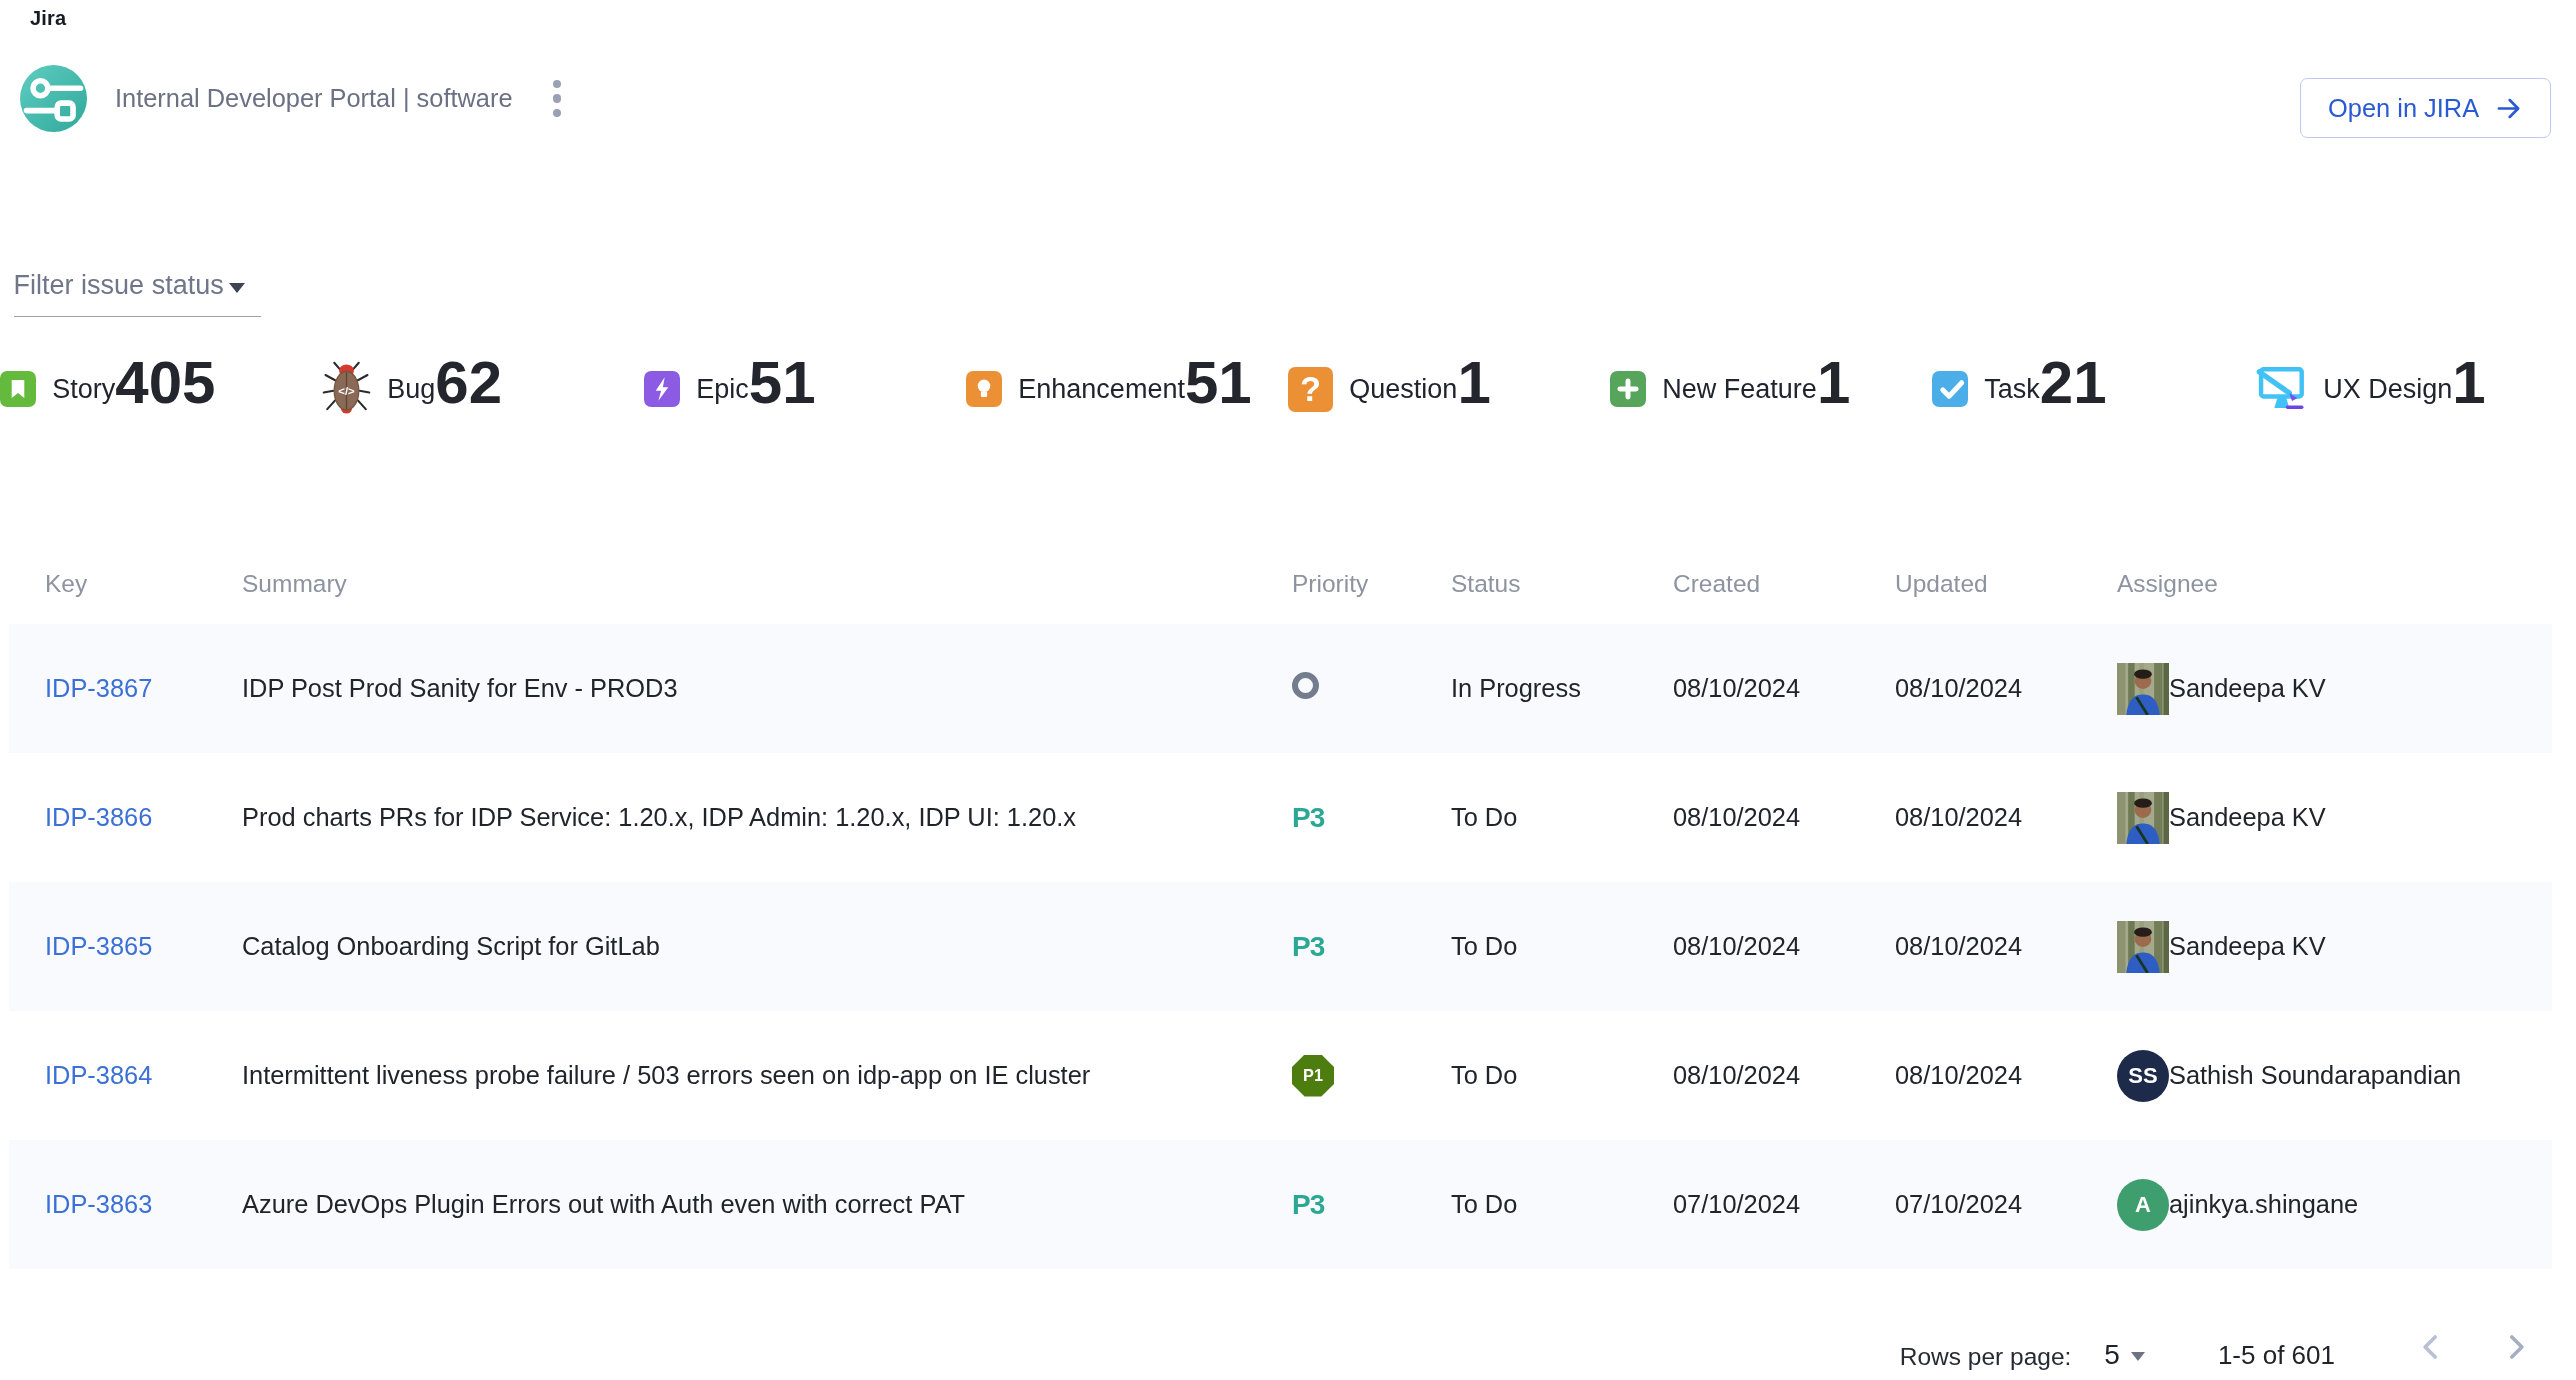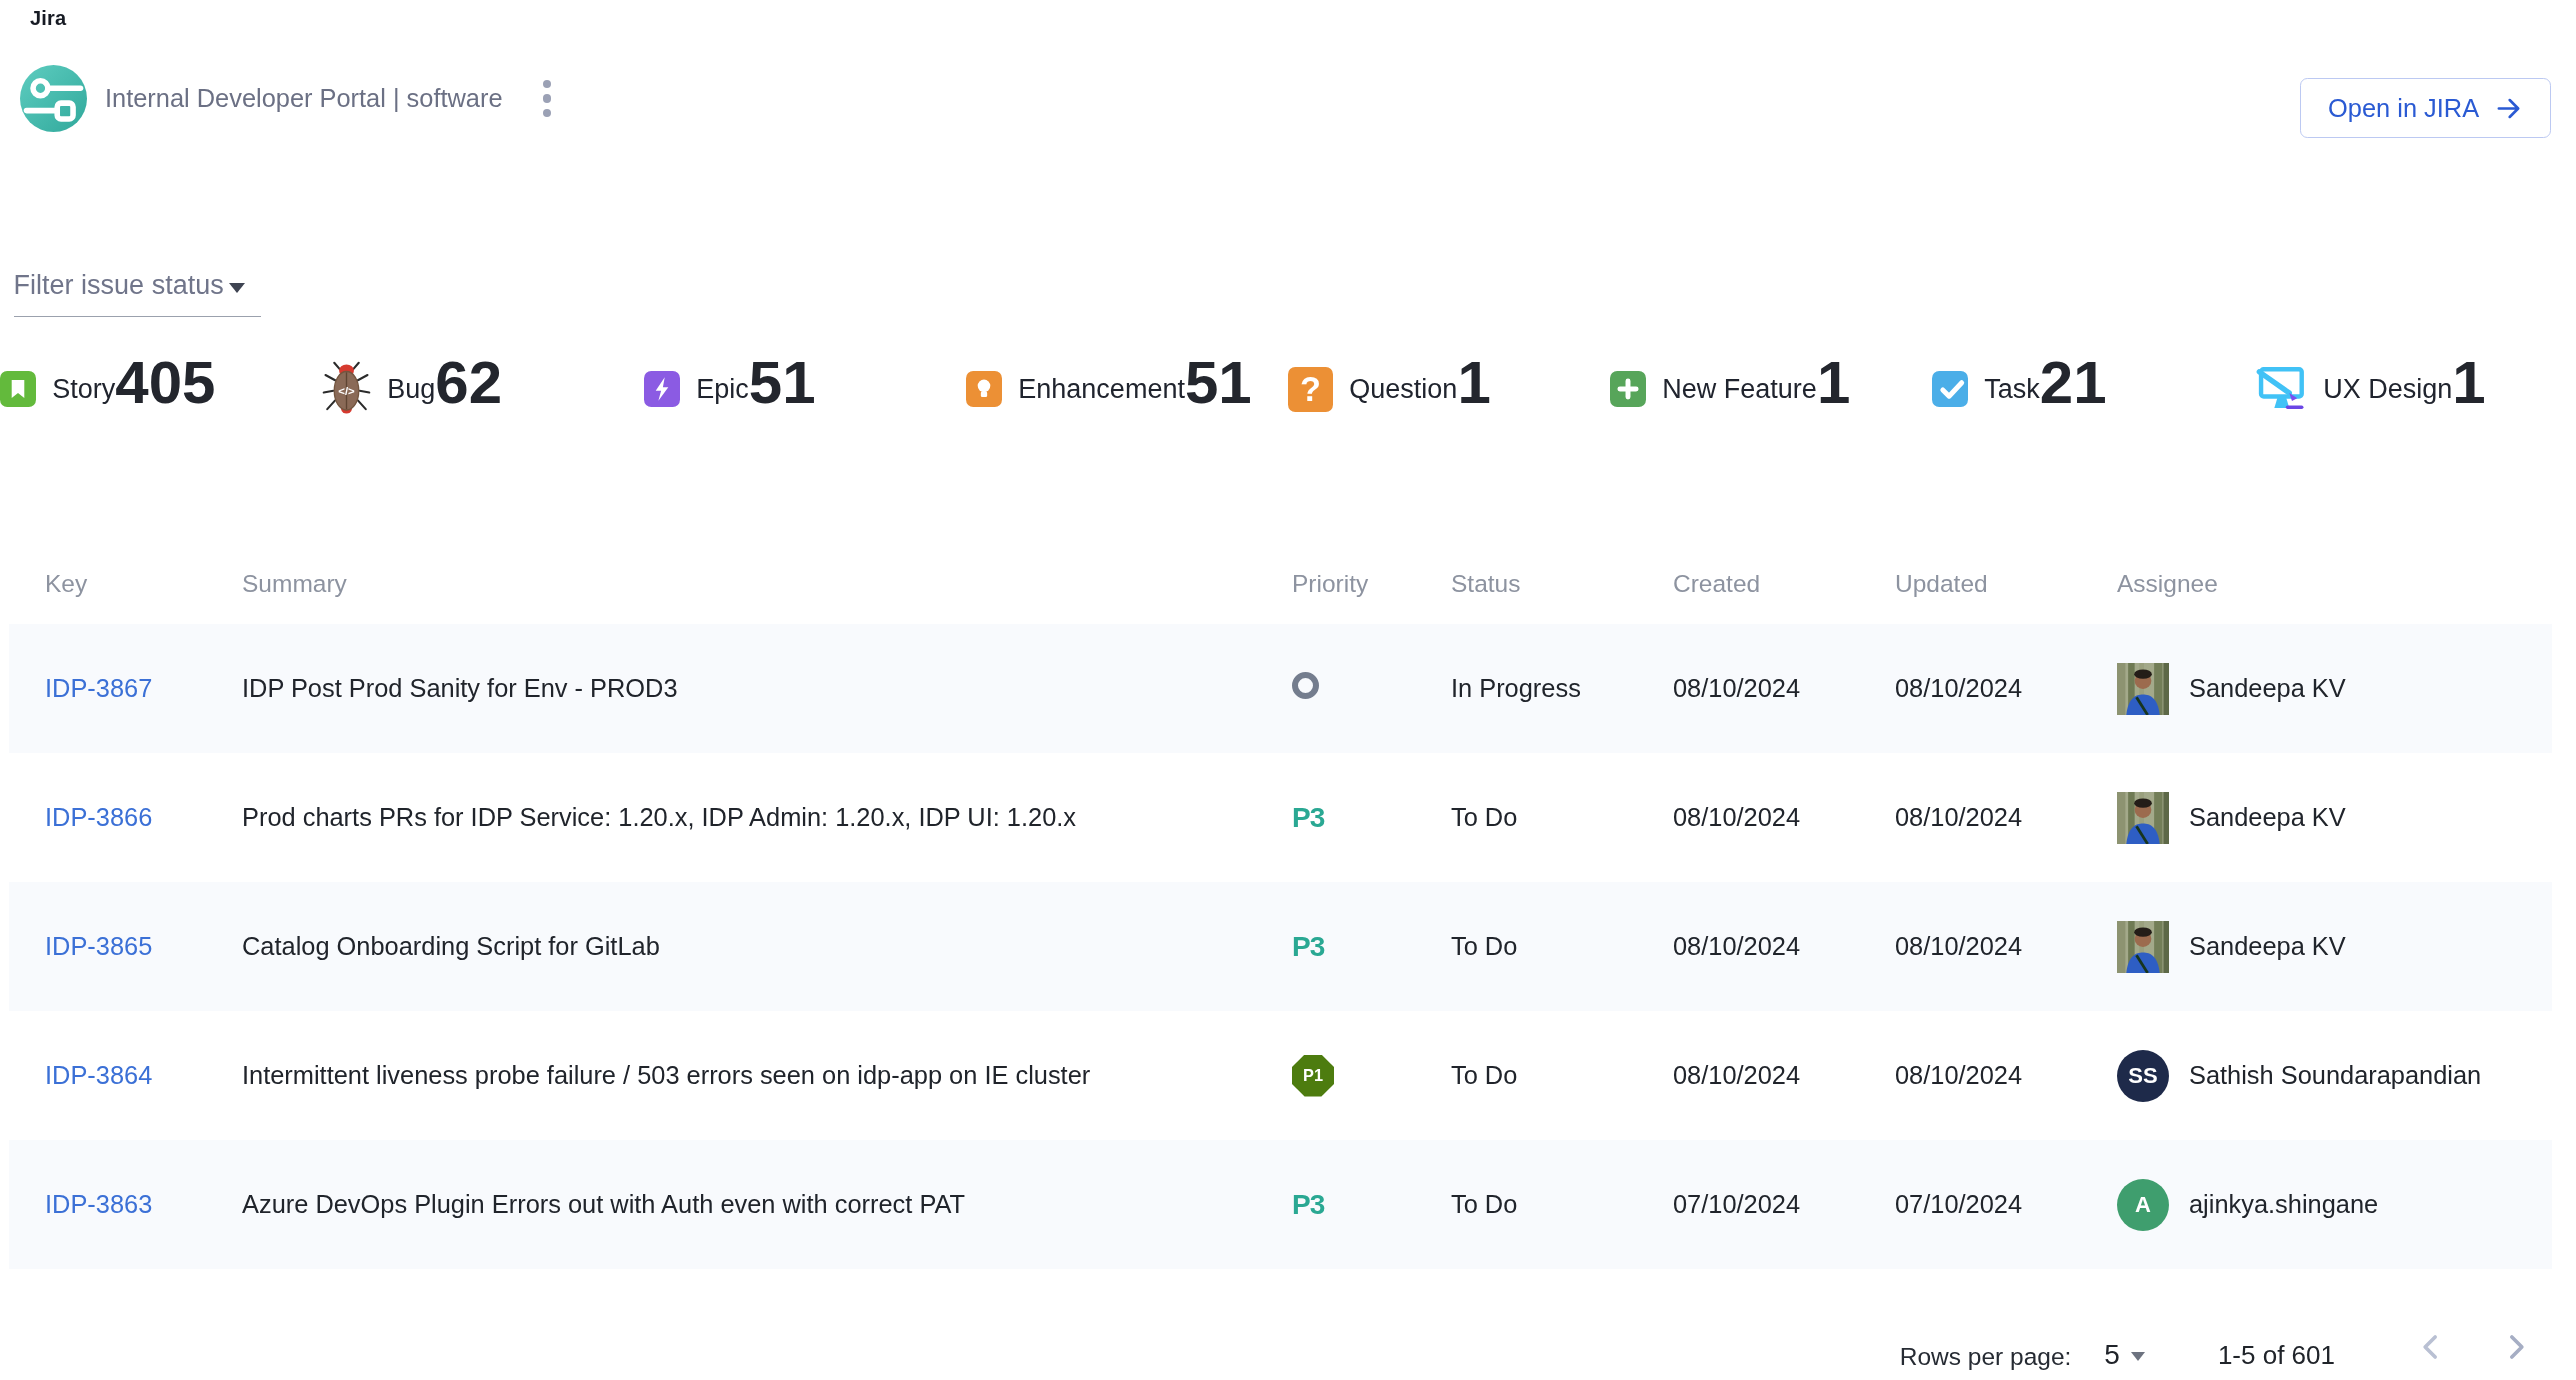--- a/index.html
+++ b/index.html
@@ -5,21 +5,21 @@
   * { box-sizing: border-box; margin: 0; padding: 0; }
   html,body { width:2576px; height:1381px; background:#ffffff; overflow:hidden;
     font-family:"Liberation Sans", sans-serif; }
   #app { position:relative; width:2576px; height:1381px; background:#fff; }
 
   
   .page-title { position:absolute; left:30px; top:7.3px; font-size:20px; font-weight:700;
     color:#171B24; letter-spacing:0.2px; }
   .project-row { position:absolute; left:20px; top:65px; display:flex; align-items:center; }
   .project-logo { width:67px; height:67px; flex:0 0 auto; }
-  .project-name { margin-left:18px; font-size:25.4px; color:#6B7084; }
+  .project-name { margin-left:28px; font-size:25.4px; color:#6B7084; }
   .kebab { margin-left:31px; display:flex; flex-direction:column; gap:6.3px; padding:9px;
     cursor:pointer; }
   .kebab i { width:8.2px; height:8.2px; border-radius:50%; background:#9BA1B5; }
 
   .open-btn { position:absolute; right:25.4px; top:78px; height:60px; padding:0 27px;
     display:flex; align-items:center; gap:14.5px; border:1.8px solid #BCC9F2; border-radius:7.3px;
     background:#fff; color:#2A5AD3; font-size:25.4px; font-family:inherit; cursor:pointer; }
 
   
   .filter { position:absolute; left:13.6px; top:270px; width:247px; padding-bottom:14.5px;
@@ -45,21 +45,21 @@
   .thead span { cursor:pointer; }
   .trow { height:129px; font-size:25.4px; color:#20242B; }
   .trow.striped { background:#F8FAFD; }
   .key-link { color:#3B70D6; text-decoration:none; font-size:25.4px; }
   .prio-ring { display:inline-block; width:27px; height:27px; border:6.3px solid #747D8E;
     border-radius:50%; }
   .prio-p3 { font-size:28px; font-weight:800; color:#2AA893; letter-spacing:-0.9px; }
   .prio-p1 { width:42px; height:42px; background:#4d7c0f; color:#fff; font-size:16.3px;
     font-weight:800; display:flex; align-items:center; justify-content:center;
     clip-path:polygon(30% 0,70% 0,100% 30%,100% 70%,70% 100%,30% 100%,0 70%,0 30%); }
-  .assignee { display:flex; align-items:center; gap:20px; }
+  .assignee { display:flex; align-items:center; gap:0; }
   .avatar-photo { width:52px; height:52px; flex:0 0 auto; }
   .avatar-circle { width:52px; height:52px; border-radius:50%; color:#fff; font-size:22px;
     font-weight:600; display:flex; align-items:center; justify-content:center; flex:0 0 auto; }
   .avatar-navy { background:#1E2A4A; }
   .avatar-green { background:#3F9E6E; }
 
   
   .tfoot { position:absolute; right:36px; top:1313px; height:58px; display:flex;
     align-items:flex-end; }
   .rpp-label { font-size:24.5px; color:#262B33; }

